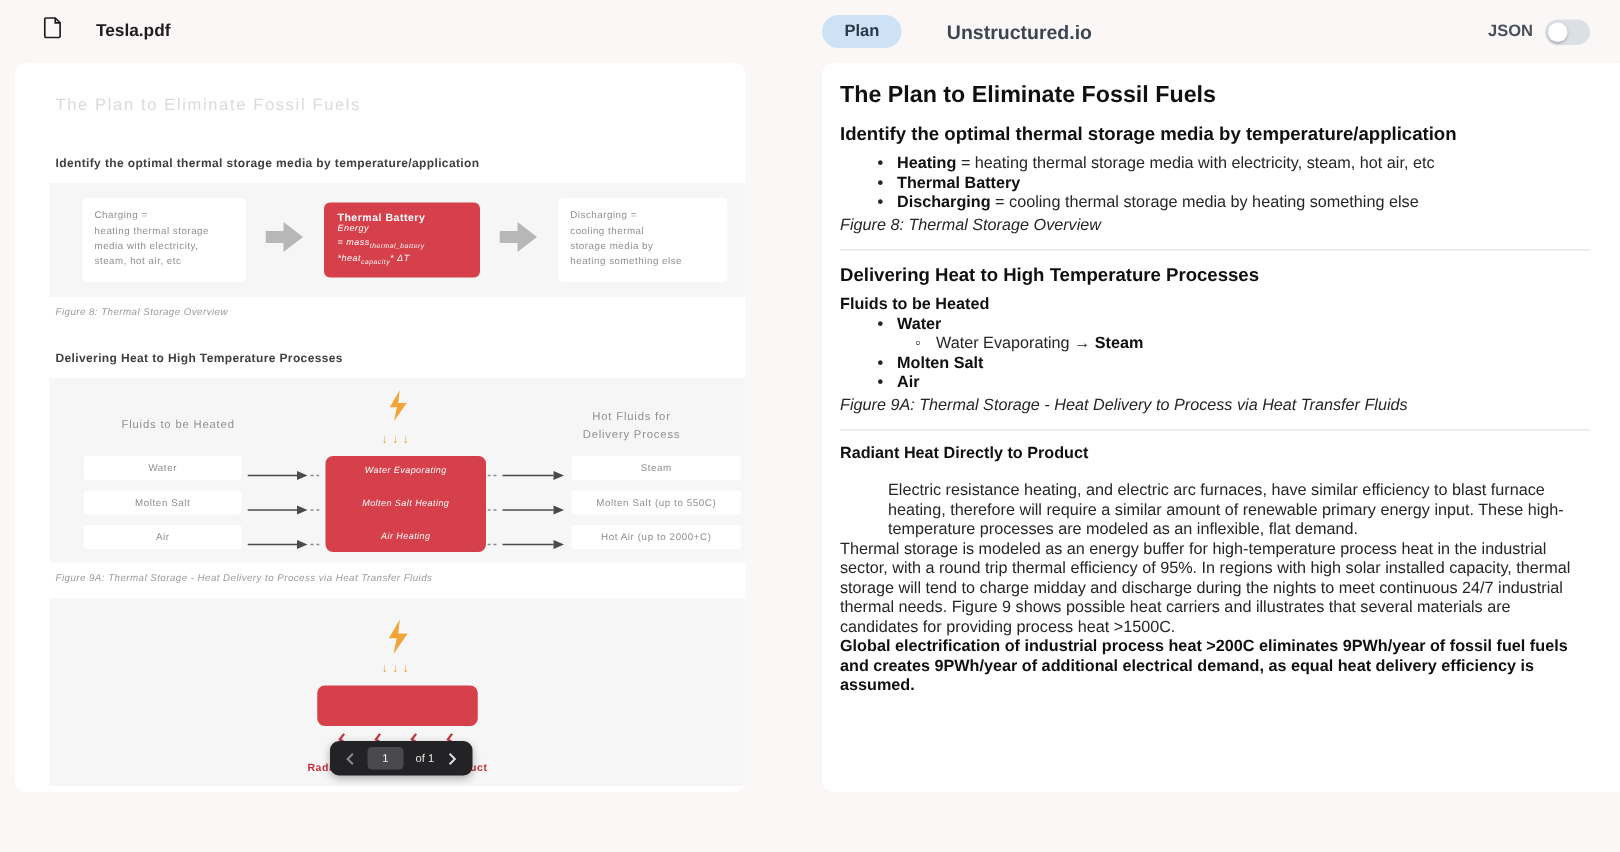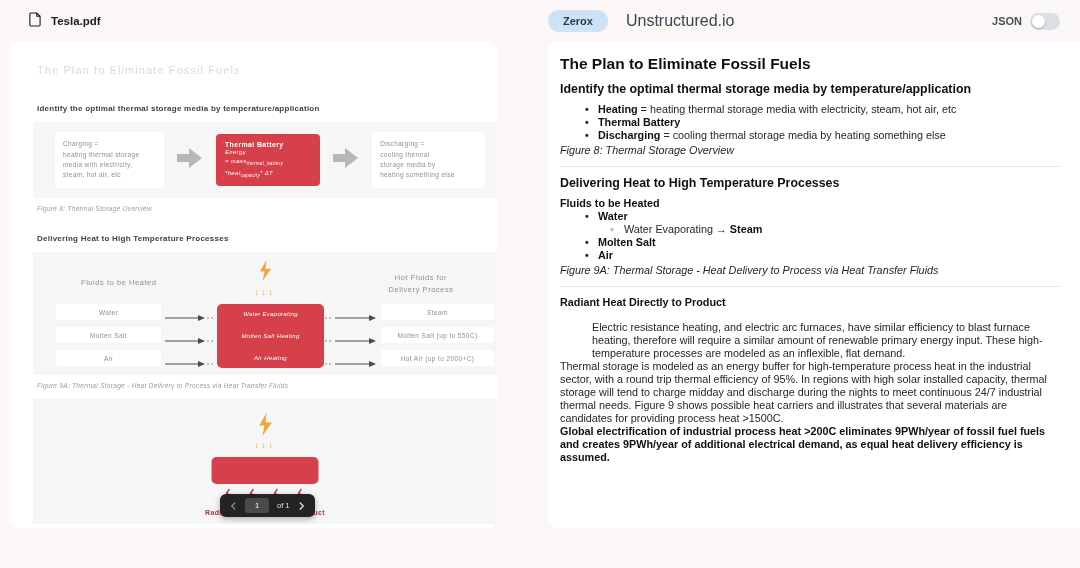--- a/index.html
+++ b/index.html
@@ -1,25 +1,25 @@
 <!DOCTYPE html>
 <html><head>
 <meta charset="utf-8">
 <style>
   * { margin:0; padding:0; box-sizing:border-box; }
   html,body { width:1080px; height:568px; overflow:hidden; }
   body { background:#fcf7f7; font-family:"Liberation Sans", sans-serif; color:#232323; }
 
   
   .topbar { position:absolute; left:0; top:0; width:1080px; height:42px; display:flex; align-items:center; }
-  .topbar-left { width:548px; display:flex; align-items:center; padding-left:28px; gap:10px; }
+  .topbar-left { width:548px; display:flex; align-items:center; padding-left:28px; gap:23px; }
   .file-name { font-size:11.5px; font-weight:700; color:#1d1d1f; }
   .topbar-right { flex:1; display:flex; align-items:center; padding-right:20px; }
   .pill { background:#cde2f5; color:#2b3a4a; font-size:11px; font-weight:600; padding:5px 15px; border-radius:13px; cursor:pointer; }
-  .tab-plain { font-size:16px; font-weight:400; color:#3c4650; margin-left:18px; cursor:pointer; }
+  .tab-plain { font-size:13px; font-weight:700; color:#3c4650; margin-left:30px; cursor:pointer; }
   .spacer { flex:1; }
   .json-label { font-size:11px; font-weight:600; color:#46505a; margin-right:8px; }
   .toggle { width:30px; height:17px; border-radius:9px; background:#dbe0e6; position:relative; cursor:pointer; }
   .knob { position:absolute; left:2px; top:2px; width:13px; height:13px; border-radius:50%; background:#fff; box-shadow:0 1px 2px rgba(0,0,0,.25); }
 
   
   .card-left { position:absolute; left:10px; top:42px; width:487px; height:486px; background:#fff; border-radius:8px; overflow:hidden; padding-left:27px; padding-right:10px; }
   .slide-title { margin-top:22px; font-size:11px; font-weight:500; letter-spacing:1.1px; color:#dadada; }
   .slide-h { margin-top:28px; font-size:8px; font-weight:700; color:#3f3f3f; letter-spacing:0.25px; }
   .band { background:#f6f6f6; margin-top:9px; margin-left:-4px; margin-right:-10px; }
@@ -81,21 +81,21 @@
   <div class="topbar-left">
     <span>
       <svg width="13" height="15" viewBox="0 0 14 16">
           <path d="M3 1h6.5L13 4.5V14a1 1 0 0 1-1 1H3a1 1 0 0 1-1-1V2a1 1 0 0 1 1-1z" fill="none" stroke="#1d1d1f" stroke-width="1.2"></path>
           <path d="M9.5 1v3.5H13" fill="none" stroke="#1d1d1f" stroke-width="1.2"></path>
         </svg>
     </span>
     <span class="file-name">Tesla.pdf</span>
   </div>
   <div class="topbar-right">
-    <span class="pill">Zerox</span>
+    <span class="pill">Plan</span>
     <span class="tab-plain">Unstructured.io</span>
     <span class="spacer"></span>
     <span class="json-label">JSON</span>
     <span class="toggle">
         <span class="knob"></span>
       </span>
   </div>
 </div>
 
 <div class="card-left">

